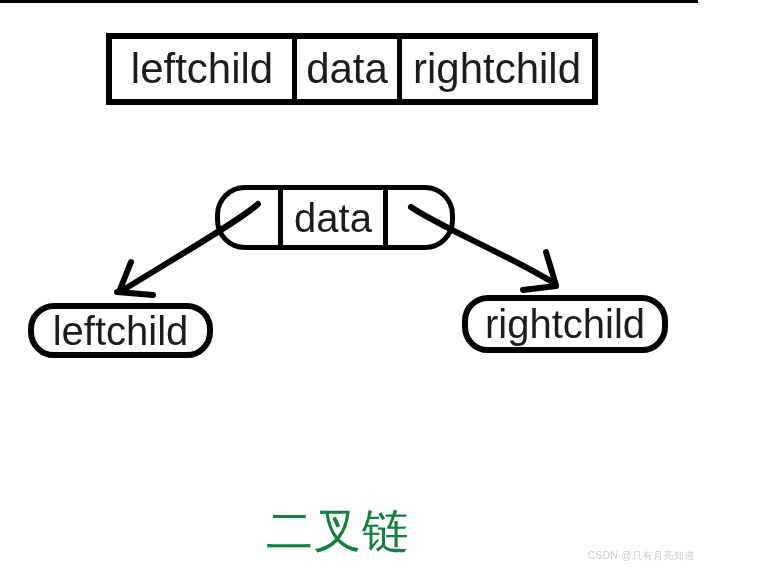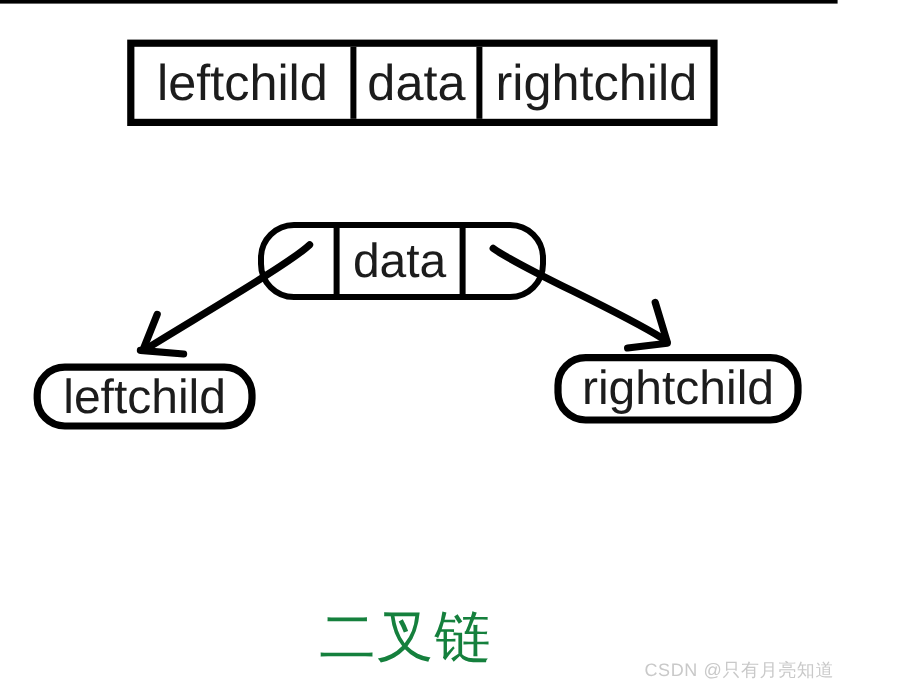--- a/index.html
+++ b/index.html
@@ -103,21 +103,21 @@
     text-align: center;
     font-size: 47px;
     line-height: 1.2;
     color: #15803d;
     letter-spacing: 1px;
   }
 
   .watermark {
     position: absolute;
     right: 3px; top: 549px;
-    font-size: 15px;
+    font-size: 10px;
     color: #c9c9c9;
     letter-spacing: 0.5px;
   }
 </style>
 </head>
 <body>
 
 <div id="canvas">
 
   <div class="topline"></div>

